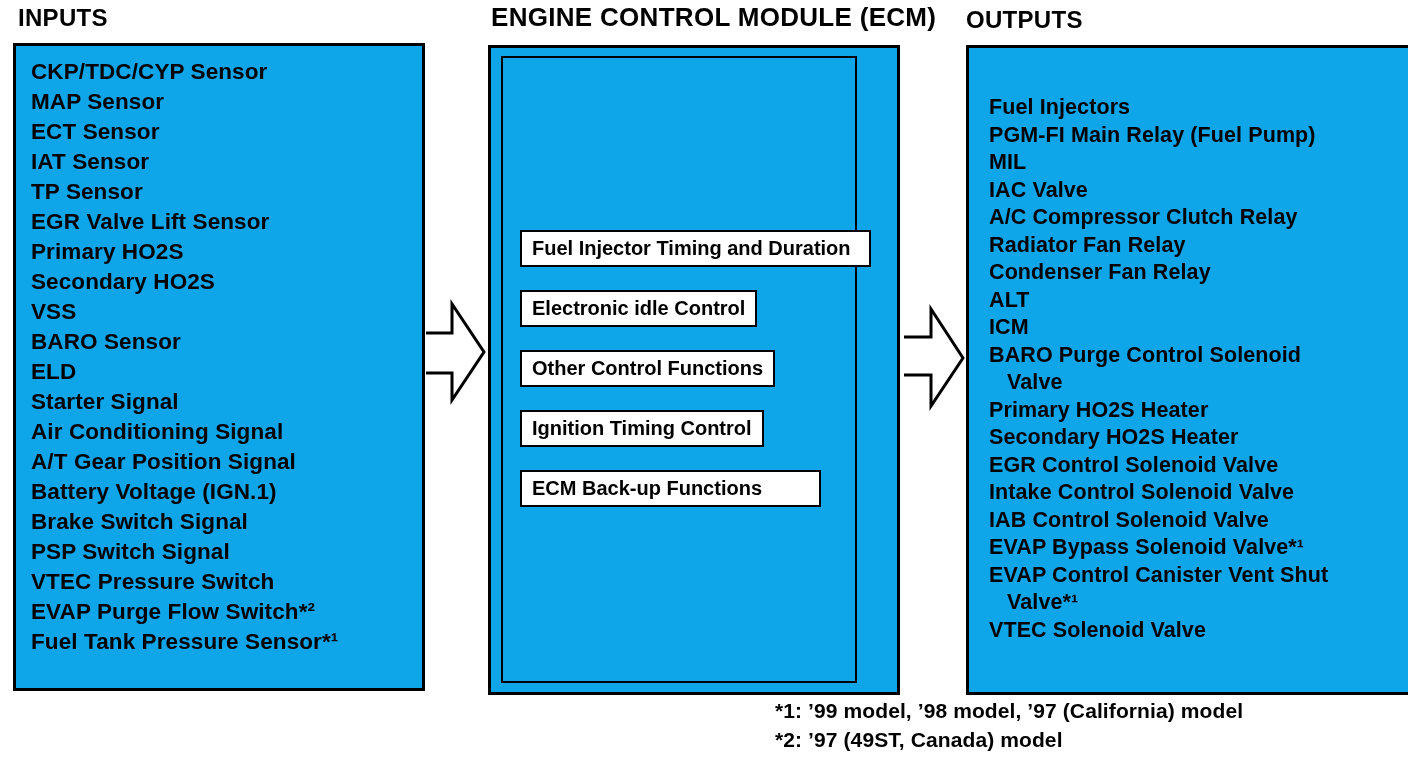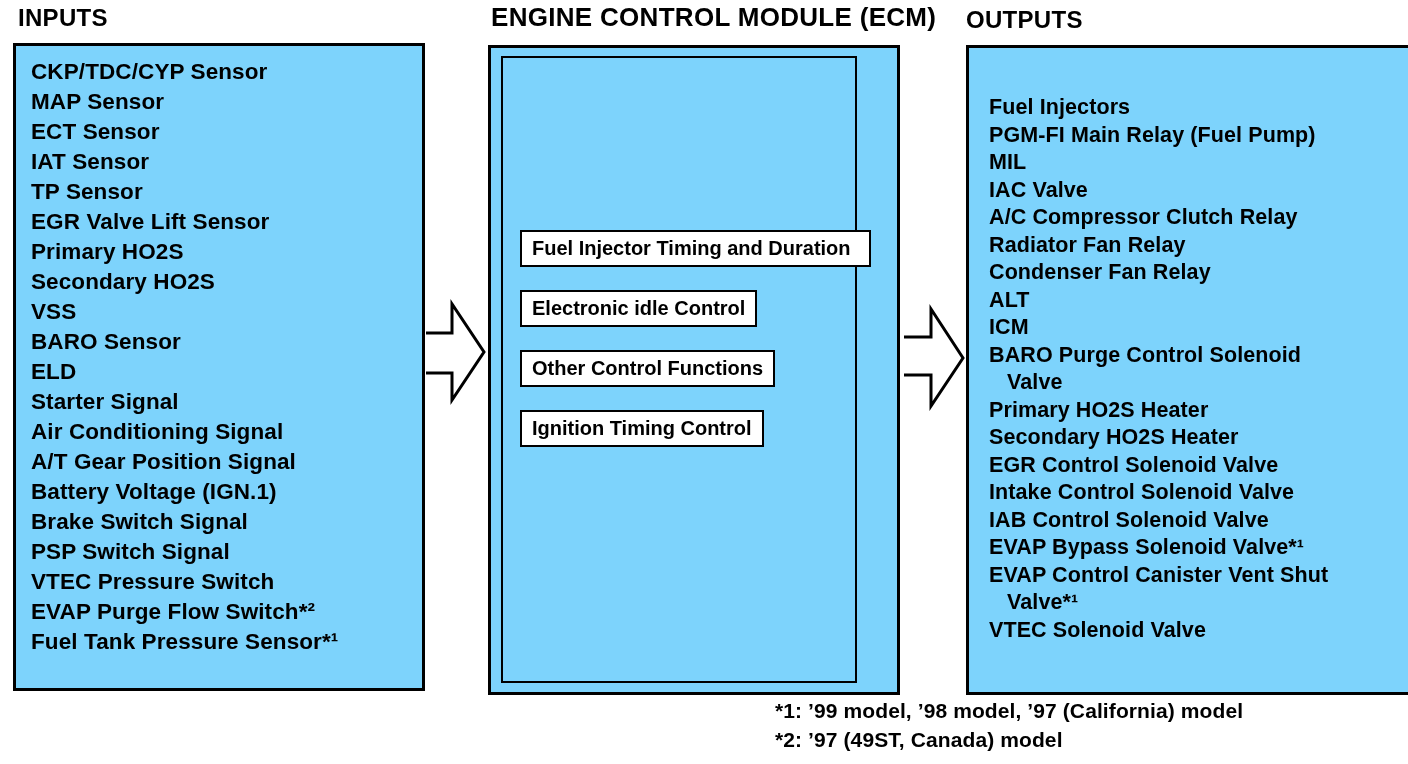--- a/index.html
+++ b/index.html
@@ -6,21 +6,21 @@
   .diagram{
     position:relative;width:1408px;height:764px;background:#ffffff;
     font-family:"Liberation Sans", sans-serif;font-weight:700;color:#000;
     overflow:hidden;
   }
   .col-title{position:absolute;font-size:24px;letter-spacing:.3px;white-space:nowrap;}
   .title-inputs{left:18px;top:4px;}
   .title-ecm{left:491px;top:2px;font-size:26px;}
   .title-outputs{left:966px;top:6px;}
 
-  .box{position:absolute;border:3px solid #000;background:#7dd3fc;box-sizing:border-box;}
+  .box{position:absolute;border:3px solid #000;background:#0ea5e9;box-sizing:border-box;}
   .inputs-box{left:13px;top:43px;width:412px;height:648px;}
   .ecm-outer{left:488px;top:45px;width:412px;height:650px;}
   .ecm-inner{position:absolute;left:10px;top:8px;width:356px;height:627px;border:2px solid #000;box-sizing:border-box;}
   .outputs-box{left:966px;top:45px;width:468px;height:650px;}
 
   .inputs-list{padding:11px 6px 0 15px;}
   .in-item{font-size:22.5px;line-height:30px;white-space:nowrap;letter-spacing:.1px;}
 
   .outputs-list{padding:46px 8px 0 20px;}
   .out-item{font-size:21.5px;line-height:27.5px;white-space:pre-line;
@@ -75,20 +75,21 @@
       </div>
   </div>
 
   <div class="box ecm-outer">
     <div class="ecm-inner">
       <div class="func-stack">
           <div class="func-box">Fuel Injector Timing and Duration</div>
           <div class="func-box">Electronic idle Control</div>
           <div class="func-box">Other Control Functions</div>
           <div class="func-box">Ignition Timing Control</div>
+          <div class="func-box">ECM Back-up Functions</div>
         </div>
     </div>
   </div>
 
   <div class="box outputs-box">
     <div class="outputs-list">
         <div class="out-item">Fuel Injectors</div>
         <div class="out-item">PGM-FI Main Relay (Fuel Pump)</div>
         <div class="out-item">MIL</div>
         <div class="out-item">IAC Valve</div>

